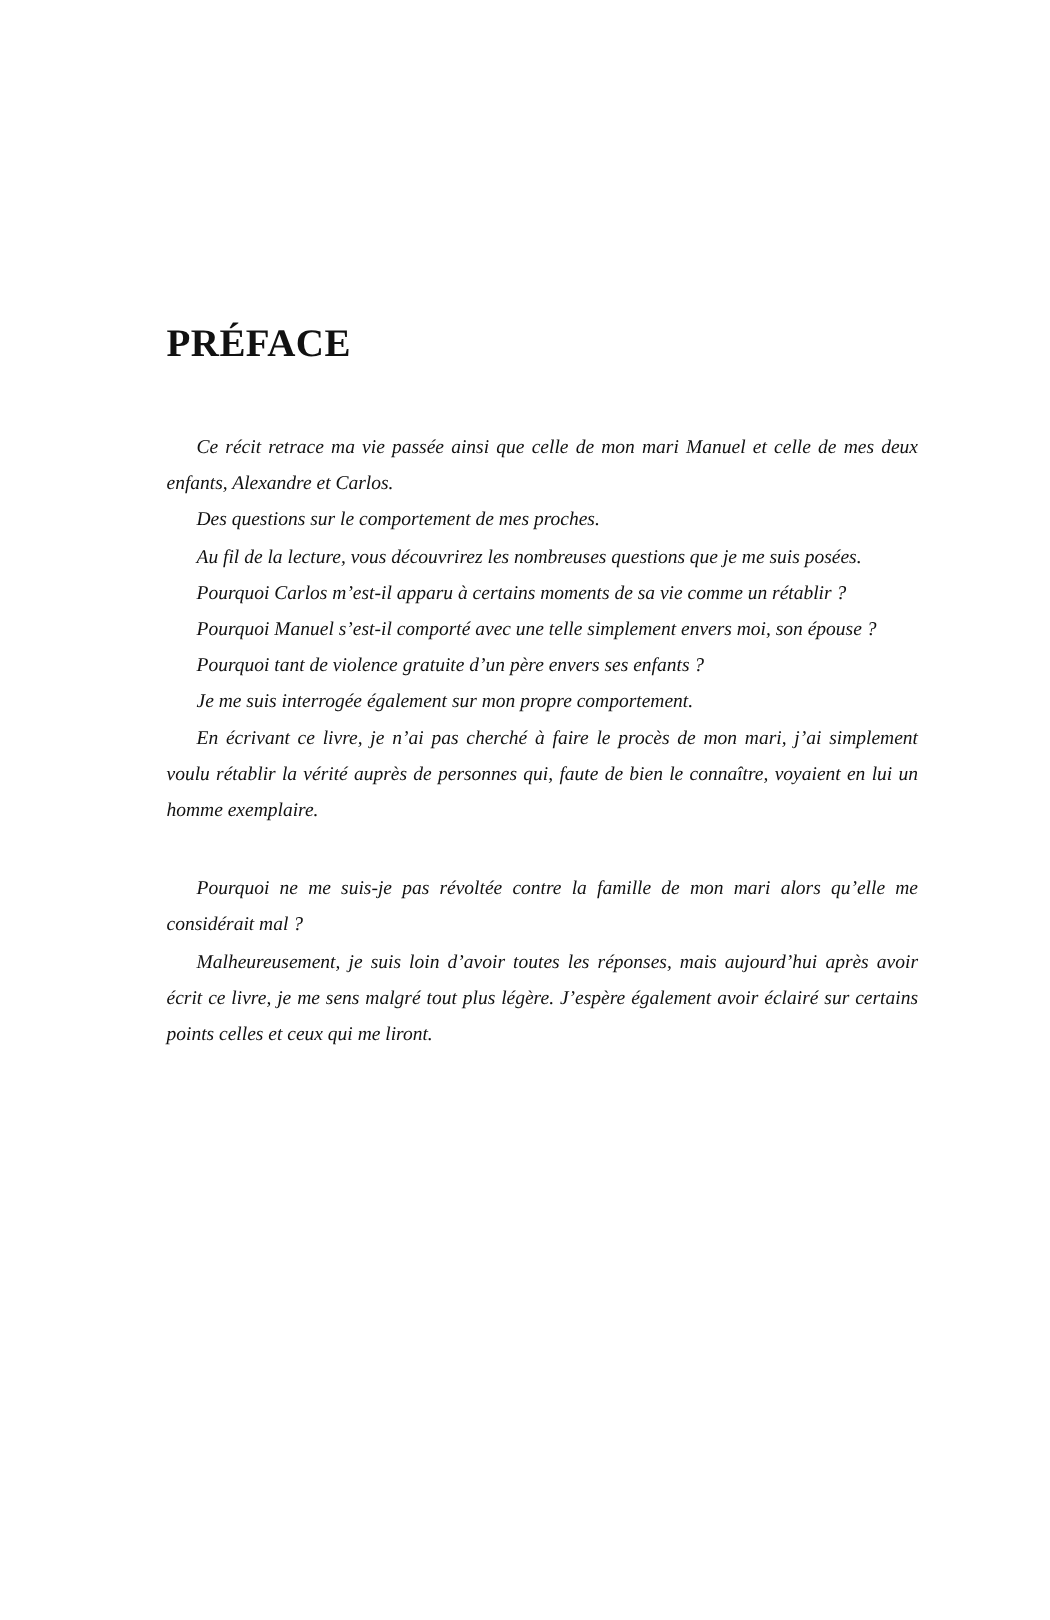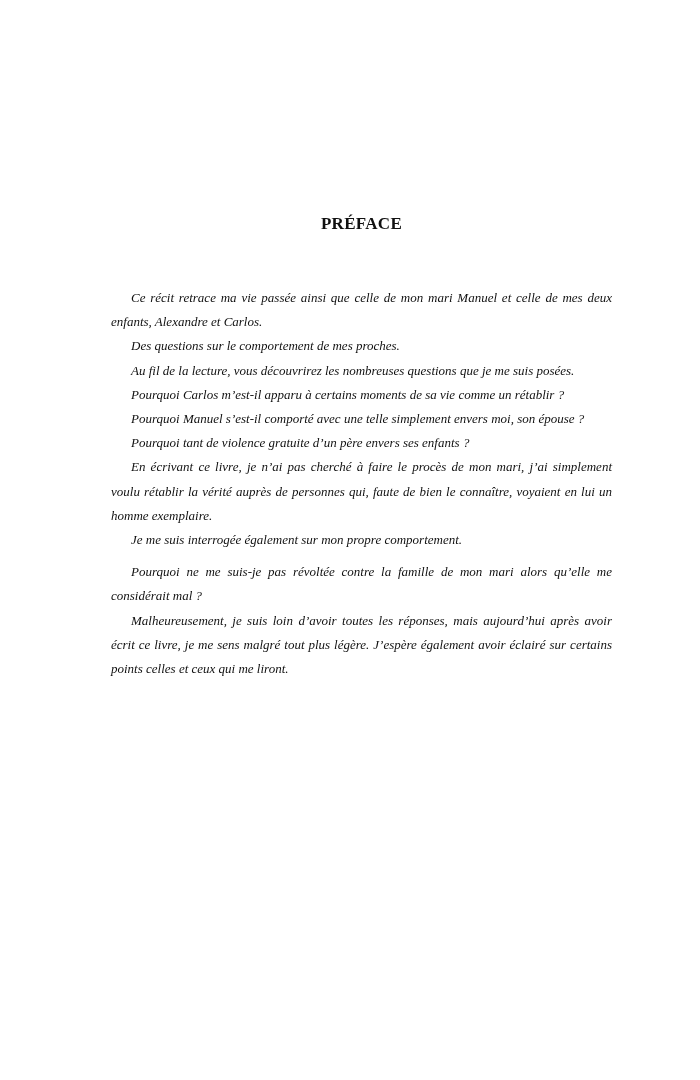--- a/index.html
+++ b/index.html
@@ -1,40 +1,40 @@
 <!DOCTYPE html>
 <html><head>
 <meta charset="utf-8">
 <style>
   html, body { margin:0; padding:0; background:#ffffff; }
   body { width:700px; height:1080px; position:relative; overflow:hidden; }
   .page { position:absolute; left:111px; top:0; width:501px; }
   .title {
-    position:absolute; top:214px; left:0; width:501px; text-align:center;
+    position:absolute; top:214px; left:0; width:501px; 
     font-family:"Liberation Serif", "DejaVu Serif", serif; font-weight:bold;
-    font-size:17px; color:#111; letter-spacing:0.3px; margin:0;
+    font-size:26px; color:#111; letter-spacing:0.3px; margin:0;
   }
   .body {
     position:absolute; top:286px; left:0; width:501px;
     font-family:"Liberation Serif", "DejaVu Serif", serif; font-style:italic;
     font-size:13px; line-height:24.2px; color:#111;
   }
   .body p { margin:0; text-indent:20px; text-align:justify; }
-  .body p.gap { margin-top:8px; }
+  .body p.gap { margin-top:28px; }
 </style>
 </head>
 <body>
 
 <div class="page">
   <h1 class="title">PRÉFACE</h1>
   <div class="body">
     <p>Ce récit retrace ma vie passée ainsi que celle de mon mari Manuel et celle de mes deux enfants, Alexandre et Carlos.</p>
     <p>Des questions sur le comportement de mes proches.</p>
     <p>Au fil de la lecture, vous découvrirez les nombreuses questions que je me suis posées.</p>
     <p>Pourquoi Carlos m’est-il apparu à certains moments de sa vie comme un rétablir ?</p>
     <p>Pourquoi Manuel s’est-il comporté avec une telle simplement envers moi, son épouse ?</p>
     <p>Pourquoi tant de violence gratuite d’un père envers ses enfants ?</p>
+    <p>Je me suis interrogée également sur mon propre comportement.</p>
     <p>En écrivant ce livre, je n’ai pas cherché à faire le procès de mon mari, j’ai simplement voulu rétablir la vérité auprès de personnes qui, faute de bien le connaître, voyaient en lui un homme exemplaire.</p>
-    <p>Je me suis interrogée également sur mon propre comportement.</p>
     <p class="gap">Pourquoi ne me suis-je pas révoltée contre la famille de mon mari alors qu’elle me considérait mal ?</p>
     <p>Malheureusement, je suis loin d’avoir toutes les réponses, mais aujourd’hui après avoir écrit ce livre, je me sens malgré tout plus légère. J’espère également avoir éclairé sur certains points celles et ceux qui me liront.</p>
   </div>
 </div>
 
 </body></html>

